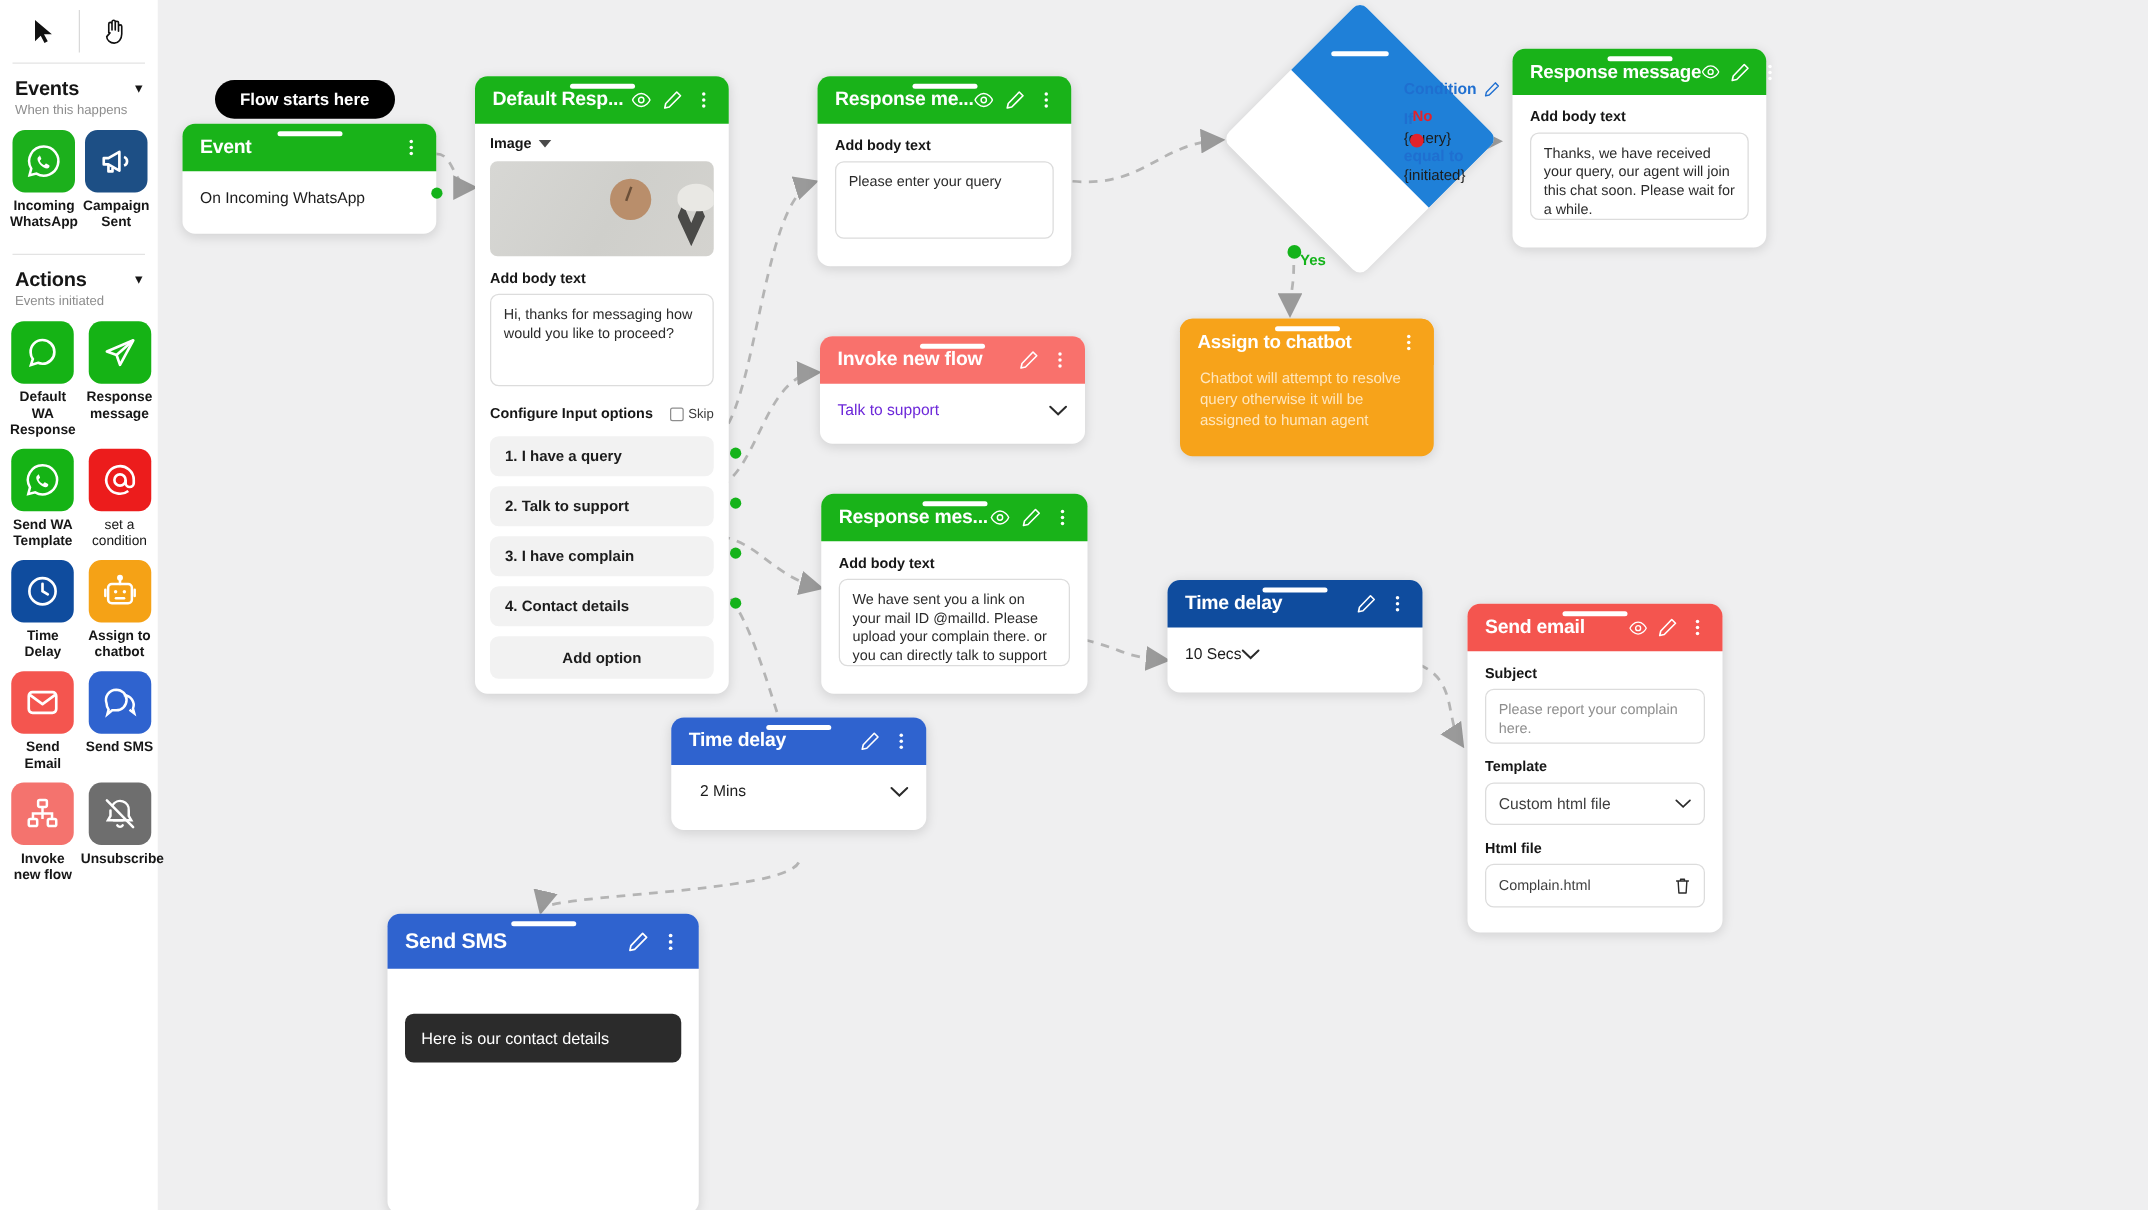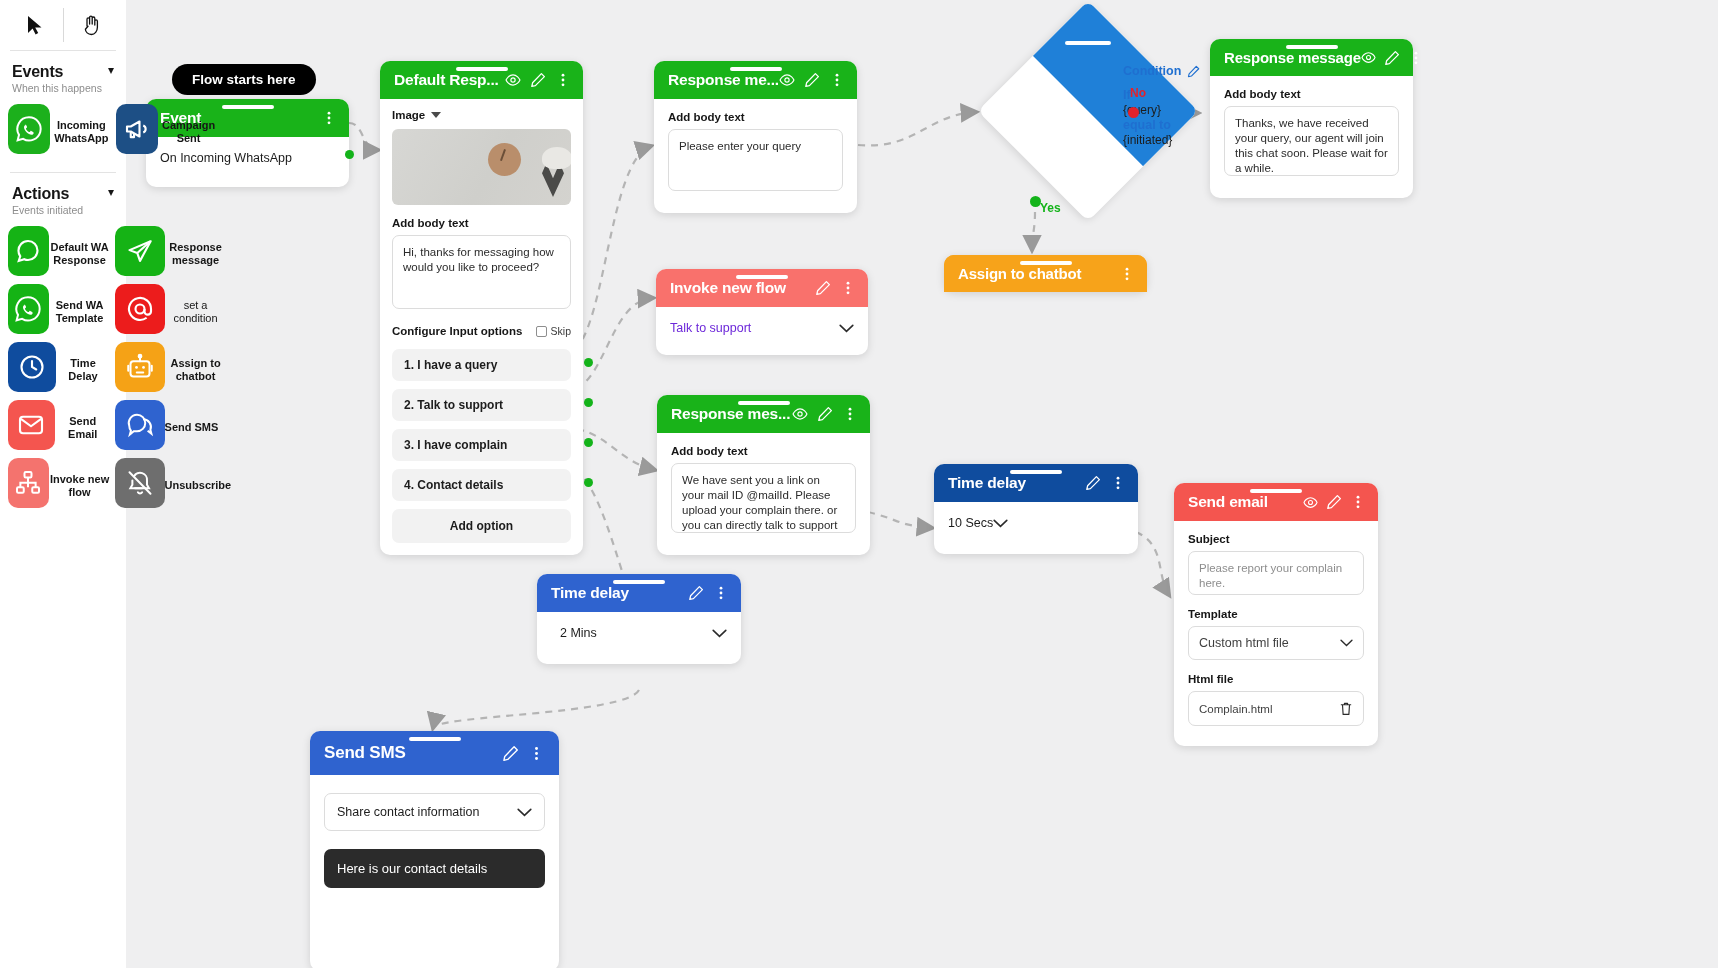--- a/index.html
+++ b/index.html
@@ -35,21 +35,21 @@
   .sb-head {
     padding:12px 12px 0 12px; display:flex; align-items:flex-start; justify-content:space-between;
   }
   .sb-head h3 { font-size:16px; font-weight:bold; color:#161616; letter-spacing:-.2px;}
   .sb-sub { padding:0 12px; font-size:10.5px; color:#8d8d8d; margin-top:1px; }
   .chev { color:#161616; font-size:12px; line-height:14px; }
   .grid {
     display:grid; grid-template-columns:1fr 1fr; gap:4px 4px;
     padding:10px 8px 6px 8px;
   }
-  .pal-item { display:flex; flex-direction:row; align-items:center; cursor:pointer; padding-bottom:4px;}
+  .pal-item { display:flex; flex-direction:column; align-items:center; cursor:pointer; padding-bottom:4px;}
   .pal-ico {
     width:50px; height:50px; border-radius:10px;
     display:flex; align-items:center; justify-content:center;
     color:#fff;
   }
   .pal-lbl {
     margin-top:5px; font-size:11px; line-height:13px; text-align:center;
     color:#161616; font-weight:bold; max-width:62px;
   }
   .pal-lbl.thin { font-weight:normal; }
@@ -514,20 +514,23 @@
       <div class="grab"></div>
       <span class="title" style="font-size:15px;">Assign to chatbot</span>
       <div class="hdr-actions">
         <svg class="ic" viewBox="0 0 16 16">
             <circle cx="8" cy="3.2" r="1.4" fill="#fff"></circle>
             <circle cx="8" cy="8" r="1.4" fill="#fff"></circle>
             <circle cx="8" cy="12.8" r="1.4" fill="#fff"></circle>
           </svg>
       </div>
     </div>
+    <div style="padding:2px 16px 20px 16px;">
+      <div style="font-size:12px;line-height:17px;color:#ffe6bd;">Chatbot will attempt to resolve query otherwise it will be assigned to human agent</div>
+    </div>
   </div>
 
   <div class="node" style="left:1084px; top:39px; width:203px;">
     <div class="hdr" style="background:#19b319;padding-right:10px;">
       <div class="grab"></div>
       <span class="title" style="font-size:15px;">Response message</span>
       <div class="hdr-actions" style="gap:8px;margin-left:0;">
         <svg class="ic" style="width:15px;height:15px;" viewBox="0 0 18 14">
             <path d="M9 1.2C4.8 1.2 1.9 5.2 1.2 7c.7 1.8 3.6 5.8 7.8 5.8S16.1 8.8 16.8 7C16.1 5.2 13.2 1.2 9 1.2z" fill="none" stroke="#fff" stroke-width="1.3"></path>
             <circle cx="9" cy="7" r="2.4" fill="none" stroke="#fff" stroke-width="1.3"></circle>
@@ -648,23 +651,17 @@
             <path d="M11.4 1.6 14.4 4.6 5.4 13.6 1.8 14.4 2.6 10.8z" fill="none" stroke="#fff" stroke-width="1.3" stroke-linejoin="round"></path>
           </svg>
         <svg class="ic" style="width:17px;height:17px;" viewBox="0 0 16 16">
             <circle cx="8" cy="3.2" r="1.4" fill="#fff"></circle>
             <circle cx="8" cy="8" r="1.4" fill="#fff"></circle>
             <circle cx="8" cy="12.8" r="1.4" fill="#fff"></circle>
           </svg>
       </div>
     </div>
     <div class="body" style="padding:18px 14px 14px 14px;">
-      <div class="select" style="padding:11px 12px;">
-        <span>Share contact information</span>
-        <svg width="15" height="9" viewBox="0 0 15 9">
-            <path d="M1.2 1.4 7.5 7.4 13.8 1.4" fill="none" stroke="#2b2b2b" stroke-width="1.6" stroke-linecap="round"></path>
-          </svg>
-      </div>
       <div style="margin-top:18px;background:#2b2b2b;border-radius:7px;padding:12px 13px;color:#fff;font-size:13px;">Here is our contact details</div>
     </div>
   </div>
 
 </div>
 
 </body></html>

